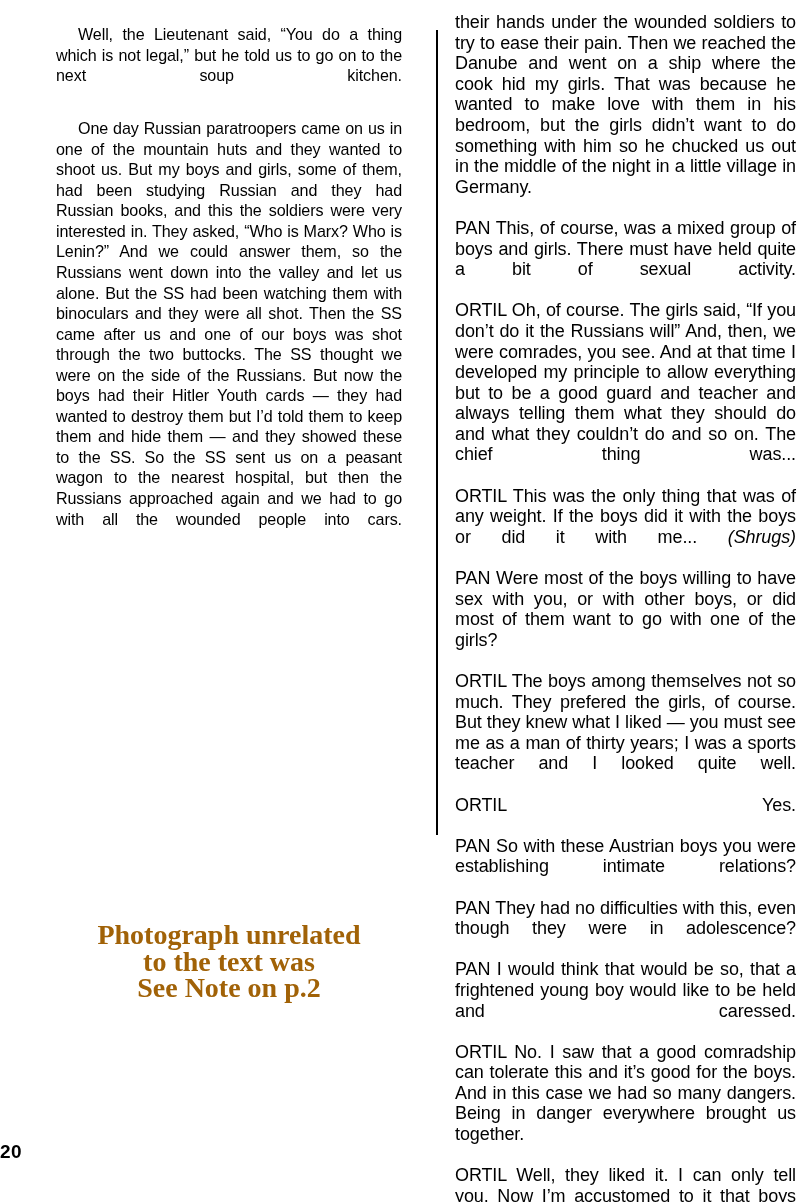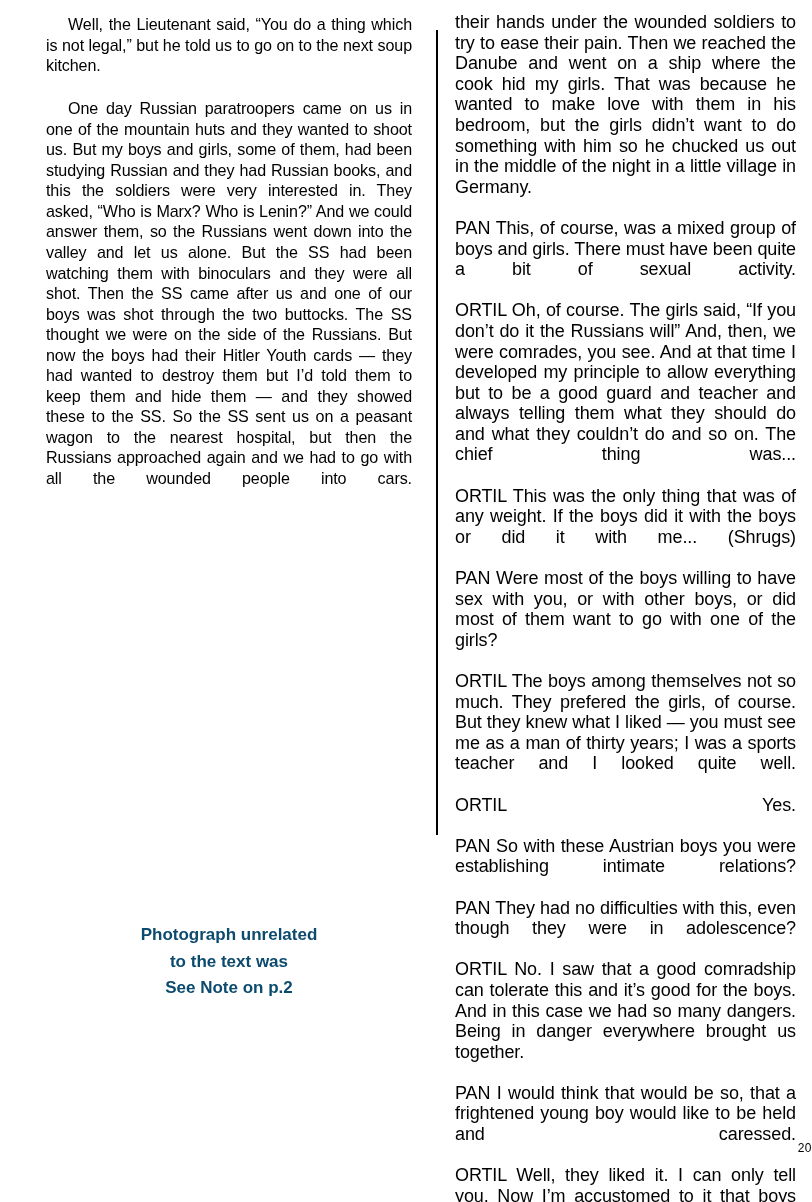--- a/index.html
+++ b/index.html
@@ -52,21 +52,21 @@
     position: absolute;
     left: 436px;
     top: 18px;
     width: 2px;
     height: 805px;
     background: #000000;
   }
 
   
   p.body-par {
-    margin: 2px;
+    margin: 12px;
     font-size: 16.1px;
     line-height: 20.55px;
     text-align: justify;
     text-justify: inter-word;
     font-weight: 500;
     letter-spacing: -0.1px;
     word-spacing: 0px;
     -webkit-font-smoothing: none;
   }
 
@@ -87,75 +87,76 @@
 
   
   p.body-par::after,
   p.turn::after {
     content: "";
     display: inline-block;
     width: 100%;
   }
 
   .stage {
+    font-style: italic;
   }
 
   
   .photo-note {
     position: absolute;
     left: 44px;
     top: 922px;
     width: 370px;
     text-align: center;
-    font-family: Liberation Sans, sans-serif;
+    font-family: Liberation Serif, serif;
     font-weight: bold;
-    font-size: 17px;
+    font-size: 28px;
     line-height: 26.5px;
-    color: #0c4a6e;
+    color: #a16207;
   }
   .photo-note .nl { display: block; }
 
   
   .folio {
     position: absolute;
     left: 0;
     top: 1141px;
     width: 812px;
-    text-align: right;
-    font-size: 12px;
-    font-weight: 400;
+    text-align: left;
+    font-size: 19px;
+    font-weight: 700;
     letter-spacing: 0.5px;
   }
 </style>
 </head>
 <body>
 
 <div class="page">
 
   <div class="columns">
 
     <div class="col-divider"></div>
 
     <div class="column col-left">
       <p class="body-par indent">Well, the Lieutenant said, “You do a thing which is not legal,” but he told us to go on to the next soup kitchen.</p>
       <p class="body-par indent">One day Russian paratroopers came on us in one of the mountain huts and they wanted to shoot us. But my boys and girls, some of them, had been studying Russian and they had Russian books, and this the soldiers were very interested in. They asked, “Who is Marx? Who is Lenin?” And we could answer them, so the Russians went down into the valley and let us alone. But the SS had been watching them with binoculars and they were all shot. Then the SS came after us and one of our boys was shot through the two buttocks. The SS thought we were on the side of the Russians. But now the boys had their Hitler Youth cards — they had wanted to destroy them but I’d told them to keep them and hide them — and they showed these to the SS. So the SS sent us on a peasant wagon to the nearest hospital, but then the Russians approached again and we had to go with all the wounded people into cars.</p>
     </div>
 
     <div class="column col-right">
       <p class="turn">their hands under the wounded soldiers to try to ease their pain. Then we reached the Danube and went on a ship where the cook hid my girls. That was because he wanted to make love with them in his bedroom, but the girls didn’t want to do something with him so he chucked us out in the middle of the night in a little village in Germany.</p>
-      <p class="turn">PAN This, of course, was a mixed group of boys and girls. There must have been quite a bit of sexual activity.</p>
+      <p class="turn">PAN This, of course, was a mixed group of boys and girls. There must have held quite a bit of sexual activity.</p>
       <p class="turn">ORTIL Oh, of course. The girls said, “If you don’t do it the Russians will” And, then, we were comrades, you see. And at that time I developed my principle to allow everything but to be a good guard and teacher and always telling them what they should do and what they couldn’t do and so on. The chief thing was...</p>
       <p class="turn"><span>ORTIL This was the only thing that was of any weight. If the boys did it with the boys or did it with me... </span><span class="stage">(Shrugs)</span></p>
       <p class="turn">PAN Were most of the boys willing to have sex with you, or with other boys, or did most of them want to go with one of the girls?</p>
       <p class="turn">ORTIL The boys among themselves not so much. They prefered the girls, of course. But they knew what I liked — you must see me as a man of thirty years; I was a sports teacher and I looked quite well.</p>
       <p class="turn">ORTIL Yes.</p>
       <p class="turn">PAN So with these Austrian boys you were establishing intimate relations?</p>
       <p class="turn">PAN They had no difficulties with this, even though they were in adolescence?</p>
+      <p class="turn">PAN I would think that would be so, that a frightened young boy would like to be held and caressed.</p>
       <p class="turn">ORTIL No. I saw that a good comradship can tolerate this and it’s good for the boys. And in this case we had so many dangers. Being in danger everywhere brought us together.</p>
-      <p class="turn">PAN I would think that would be so, that a frightened young boy would like to be held and caressed.</p>
       <p class="turn">ORTIL Well, they liked it. I can only tell you. Now I’m accustomed to it that boys accept this. Since then I’ve had sexual encounters with maybe 800 boys — only boys — and only 5, 6 or 7 boys said no.</p>
 
     </div>
 
   </div>
 
   <div class="photo-note">
     <span class="nl">Photograph unrelated</span>
     <span class="nl">to the text was</span>
     <span class="nl">See Note on p.2</span>

